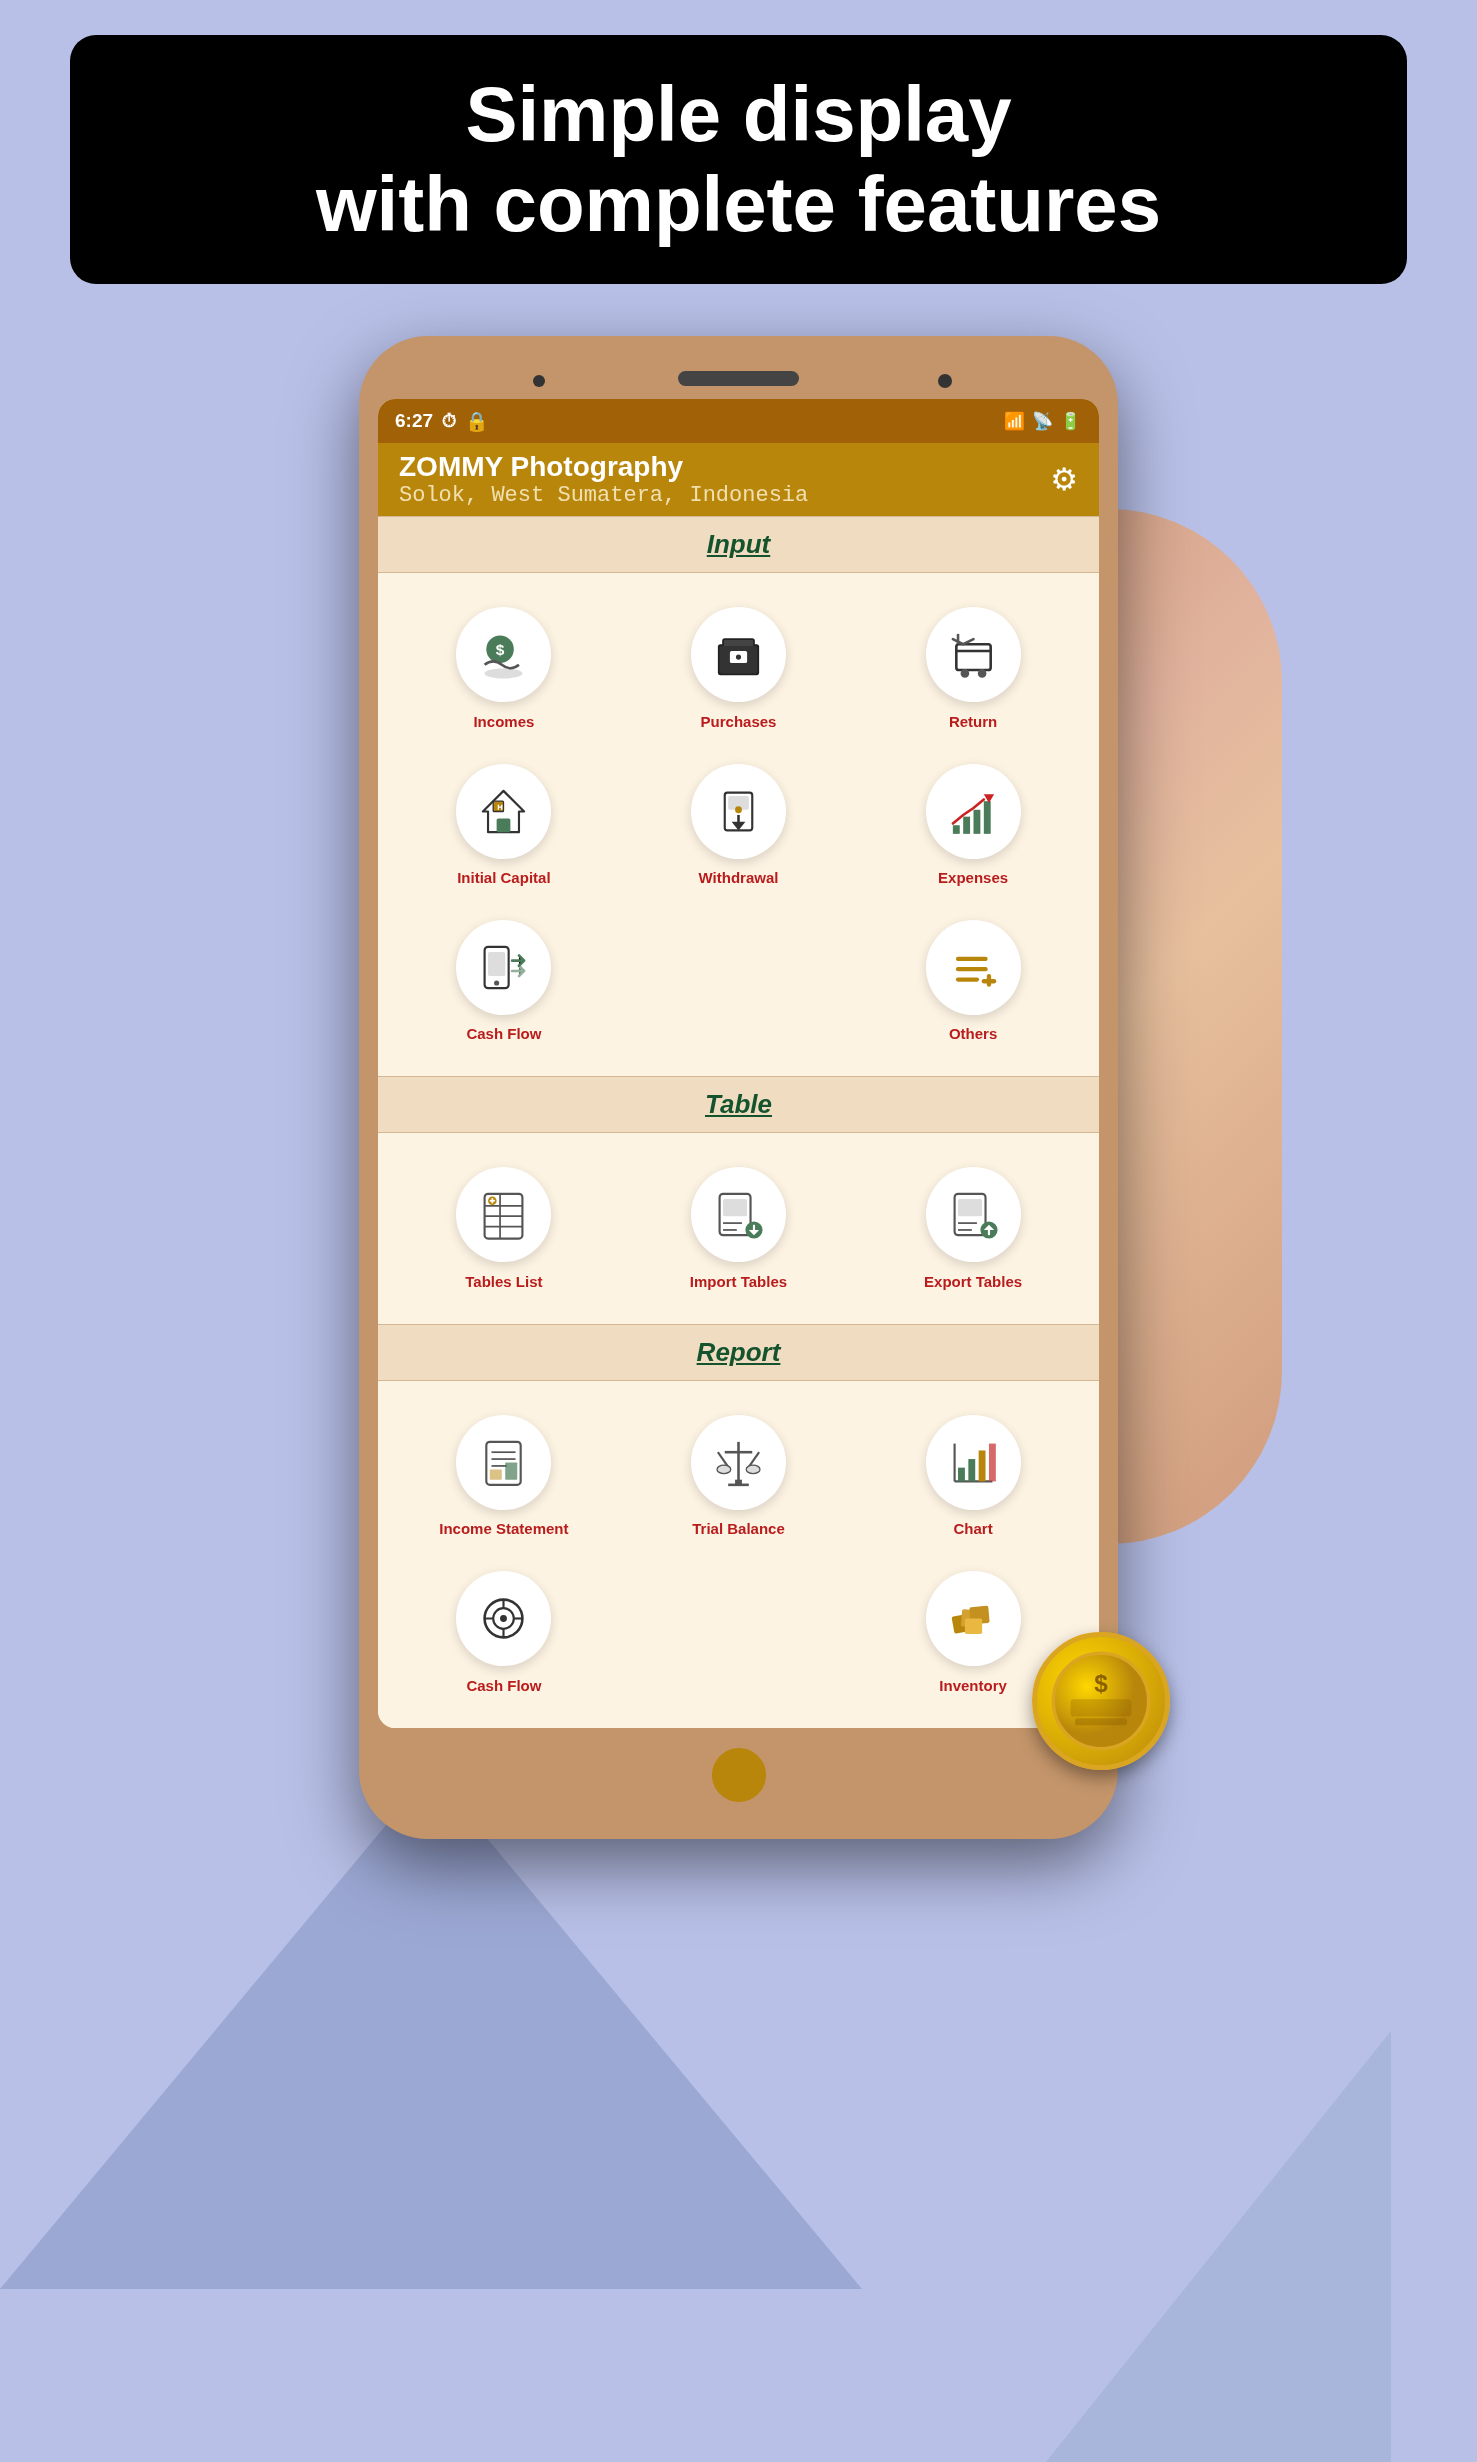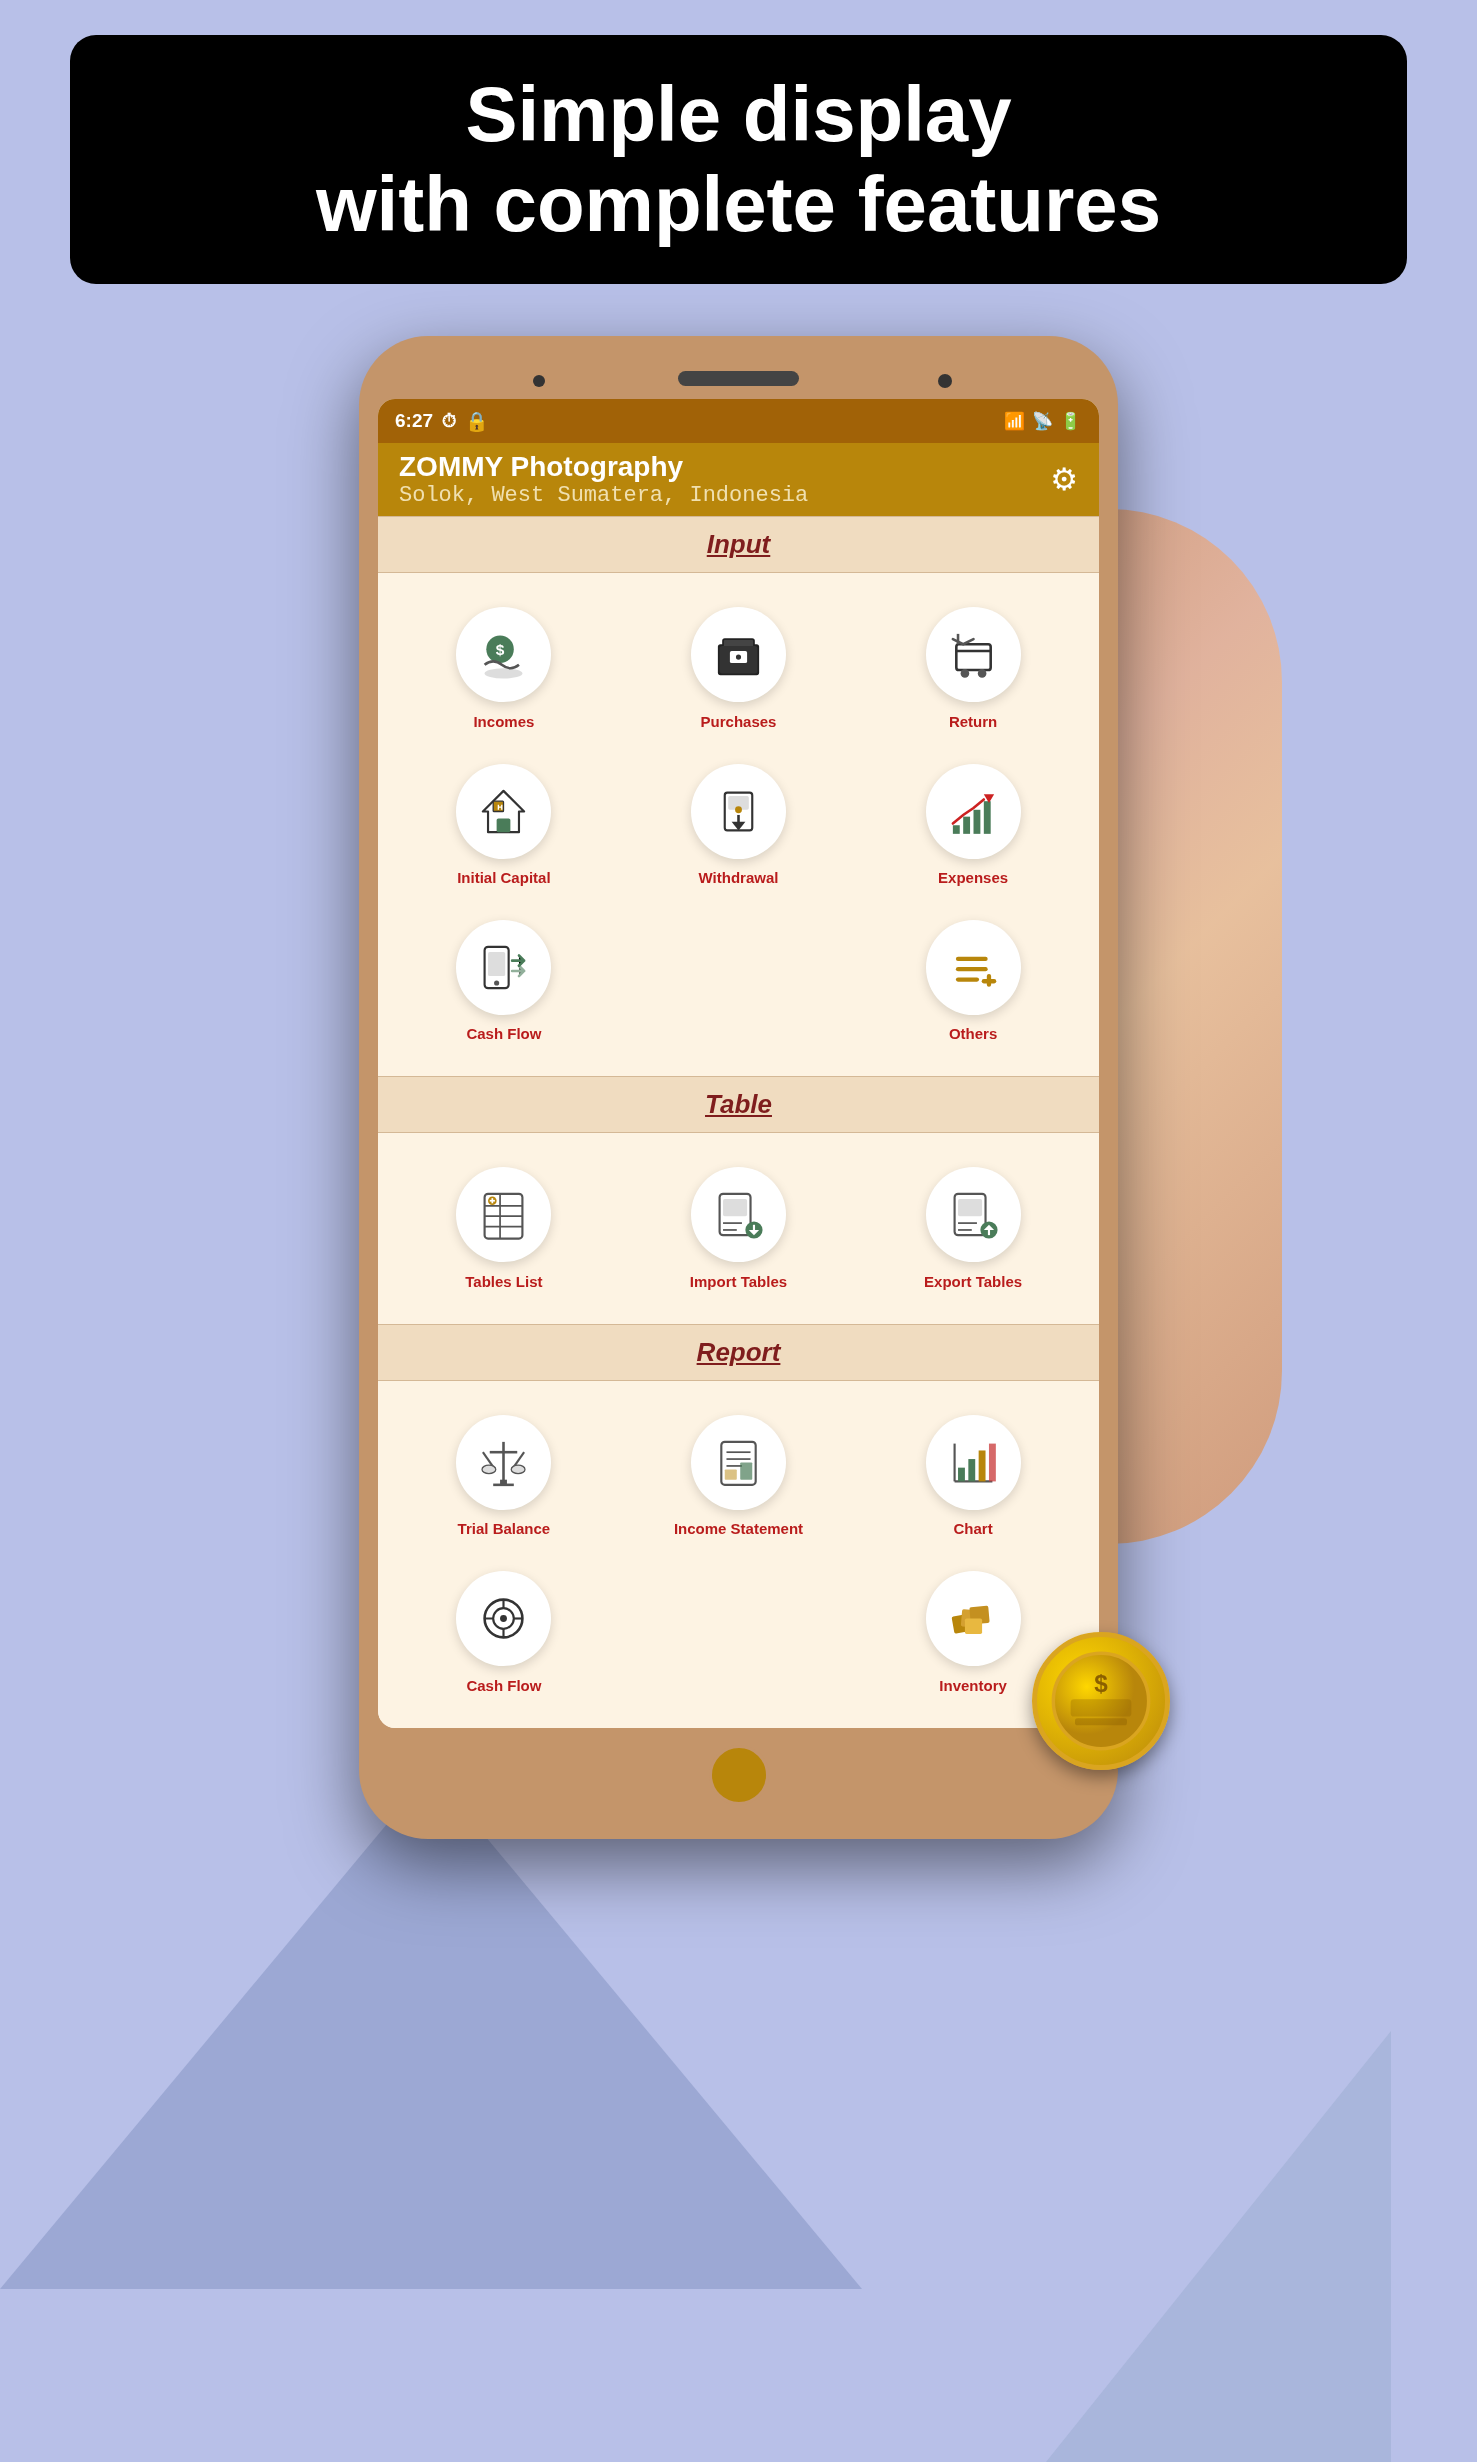--- a/index.html
+++ b/index.html
@@ -181,21 +181,21 @@
       text-align: center;
       padding: 12px;
       border-top: 1.7px solid #d4b896;
       border-bottom: 1.7px solid #d4b896;
     }
 
     .section-title {
       font-size: 26px;
       font-weight: bold;
       font-style: italic;
-      color: #7f1d1d;
+      color: #14532d;
       text-decoration: underline;
     }
 
     
     .icon-grid {
       background: #fdf3e3;
       display: grid;
       grid-template-columns: repeat(3, 1fr);
       gap: 0;
       padding: 17px 8.6px;
@@ -500,51 +500,51 @@
           <span class="icon-label">Export Tables</span>
         </div>
 
       </div>
 
       <div class="section-header">
         <span class="section-title">Report</span>
       </div>
 
       <div class="icon-grid">
+
+        <div class="icon-item">
+          <div class="icon-circle">
+            <svg class="icon-svg" viewBox="0 0 64 64" xmlns="http://www.w3.org/2000/svg">
+              <rect x="12" y="8" width="40" height="50" rx="4" stroke="#555" stroke-width="2.5" fill="white"></rect>
+              <line x1="18" y1="20" x2="46" y2="20" stroke="#555" stroke-width="2"></line>
+              <line x1="18" y1="28" x2="46" y2="28" stroke="#555" stroke-width="2"></line>
+              <line x1="18" y1="36" x2="36" y2="36" stroke="#555" stroke-width="2"></line>
+              <rect x="16" y="40" width="14" height="12" rx="1" fill="#b8860b" opacity="0.5"></rect>
+              <rect x="34" y="32" width="14" height="20" rx="1" fill="#4a7c59" opacity="0.7"></rect>
+            </svg>
+          </div>
+          <span class="icon-label">Income Statement</span>
+        </div>
 
         <div class="icon-item">
           <div class="icon-circle">
             <svg class="icon-svg" viewBox="0 0 64 64" xmlns="http://www.w3.org/2000/svg">
               <line x1="32" y1="8" x2="32" y2="56" stroke="#555" stroke-width="3"></line>
               <line x1="16" y1="20" x2="48" y2="20" stroke="#555" stroke-width="3"></line>
               <line x1="8" y1="20" x2="22" y2="40" stroke="#555" stroke-width="2.5"></line>
               <line x1="22" y1="40" x2="8" y2="40" stroke="#555" stroke-width="2.5"></line>
               <line x1="56" y1="20" x2="42" y2="40" stroke="#555" stroke-width="2.5"></line>
               <line x1="42" y1="40" x2="56" y2="40" stroke="#555" stroke-width="2.5"></line>
               <ellipse cx="15" cy="40" rx="8" ry="5" fill="#ddd" stroke="#555" stroke-width="1.5"></ellipse>
               <ellipse cx="49" cy="40" rx="8" ry="5" fill="#ddd" stroke="#555" stroke-width="1.5"></ellipse>
               <rect x="28" y="52" width="8" height="6" fill="#555"></rect>
               <line x1="20" y1="58" x2="44" y2="58" stroke="#555" stroke-width="3"></line>
             </svg>
           </div>
           <span class="icon-label">Trial Balance</span>
-        </div>
-
-        <div class="icon-item">
-          <div class="icon-circle">
-            <svg class="icon-svg" viewBox="0 0 64 64" xmlns="http://www.w3.org/2000/svg">
-              <rect x="12" y="8" width="40" height="50" rx="4" stroke="#555" stroke-width="2.5" fill="white"></rect>
-              <line x1="18" y1="20" x2="46" y2="20" stroke="#555" stroke-width="2"></line>
-              <line x1="18" y1="28" x2="46" y2="28" stroke="#555" stroke-width="2"></line>
-              <line x1="18" y1="36" x2="36" y2="36" stroke="#555" stroke-width="2"></line>
-              <rect x="16" y="40" width="14" height="12" rx="1" fill="#b8860b" opacity="0.5"></rect>
-              <rect x="34" y="32" width="14" height="20" rx="1" fill="#4a7c59" opacity="0.7"></rect>
-            </svg>
-          </div>
-          <span class="icon-label">Income Statement</span>
         </div>
 
         <div class="icon-item">
           <div class="icon-circle">
             <svg class="icon-svg" viewBox="0 0 64 64" xmlns="http://www.w3.org/2000/svg">
               <line x1="10" y1="54" x2="54" y2="54" stroke="#555" stroke-width="2.5"></line>
               <line x1="10" y1="10" x2="10" y2="54" stroke="#555" stroke-width="2.5"></line>
               <rect x="14" y="38" width="8" height="16" fill="#4a7c59"></rect>
               <rect x="26" y="28" width="8" height="26" fill="#4a7c59"></rect>
               <rect x="38" y="18" width="8" height="36" fill="#b8860b"></rect>

